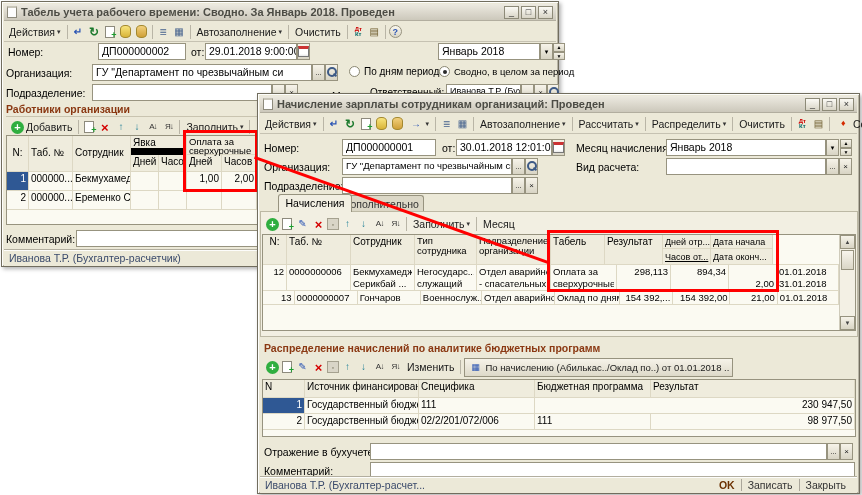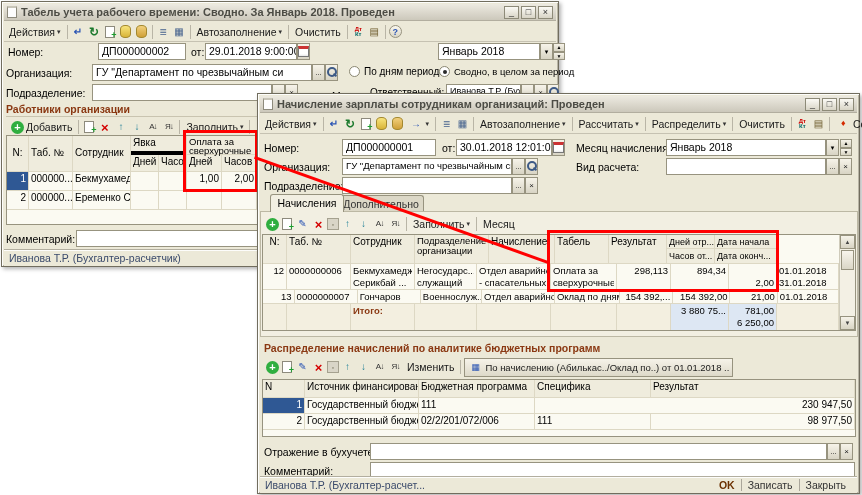--- a/index.html
+++ b/index.html
@@ -201,21 +201,21 @@
       <span class="sep"></span>
       <span class="tbtn">Очистить</span>
     </div>
 
     <div class="tbl" style="left:4px; top:133px; width:549px; height:90px;">
       <div class="trow" style="height:36px;">
         <div class="tc th ct" style="width:22px; line-height:32px;">N:</div>
         <div class="tc th" style="width:44px; line-height:32px;">Таб. №</div>
         <div class="tc th" style="width:58px; line-height:32px;">Сотрудник</div>
         <div class="tc th" style="width:56px; padding:0;">
-          <div style="height:19px; border-bottom:4px solid #000000; padding:1px 2px;">Явка</div>
+          <div style="height:19px; border-bottom:7px solid #000000; padding:1px 2px;">Явка</div>
           <div style="display:flex; height:16px;">
             <div style="width:28px; border-right:1px solid #ddd8c4; padding:1px 2px;">Дней</div>
             <div style="width:27px; padding:1px 2px;">Часов</div>
           </div>
         </div>
         <div class="tc th" style="width:70px; padding:0;">
           <div style="height:19px; border-bottom:1px solid #ddd8c4; padding:1px 2px; white-space:normal; line-height:9px; font-size:9.5px;">Оплата за сверхурочные</div>
           <div style="display:flex; height:16px;">
             <div style="width:35px; border-right:1px solid #ddd8c4; padding:1px 2px;">Дней</div>
             <div style="width:34px; padding:1px 2px;">Часов</div>
@@ -340,21 +340,21 @@
     <span class="lbl" style="left:318px; top:67px;">Вид расчета:</span>
     <div class="fld" style="left:408px; top:64px; width:160px;"></div>
     <div class="fbtn" style="left:568px; top:64px;">...</div>
     <div class="fbtn" style="left:581px; top:64px;">×</div>
 
     <span class="lbl" style="left:6px; top:86px;">Подразделение:</span>
     <div class="fld" style="left:84px; top:83px; width:170px;"></div>
     <div class="fbtn" style="left:254px; top:83px;">...</div>
     <div class="fbtn" style="left:267px; top:83px;">×</div>
 
-    <div class="tab on" style="left:12px; top:100px; width:74px;">Начисления</div>
+    <div class="tab on" style="left:20px; top:100px; width:74px;">Начисления</div>
     <div class="tab off" style="left:80px; top:101px; width:86px;">Дополнительно</div>
     <div class="groupbox" style="left:2px; top:117px; width:598px; height:126px;"></div>
 
     <div class="toolbar" style="left:6px; top:120px; width:560px; border-bottom:none; background:transparent; z-index:2;">
       <span class="ic ic-add">+</span>
       <span class="pageic">
           <span class="plus">+</span>
         </span>
       <span class="ic ic-edit">✎</span>
       <span class="ic ic-del">×</span>
@@ -371,27 +371,27 @@
       <span class="sep"></span>
       <span class="tbtn">Месяц</span>
     </div>
 
     <div class="tbl" style="left:4px; top:140px; width:594px; height:97px; flex-direction:row; z-index:2;">
       <div style="flex:1; display:flex; flex-direction:column; overflow:hidden;">
         <div class="trow" style="height:30px;">
           <div class="tc th ct" style="width:24px;">N:</div>
           <div class="tc th" style="width:64px;">Таб. №</div>
           <div class="tc th" style="width:64px;">Сотрудник</div>
+          <div class="tc th" style="width:62px; white-space:normal; line-height:10px; font-size:9.5px;">Тип сотрудника</div>
           <div class="tc th" style="width:74px; white-space:normal; line-height:10px; font-size:9.5px;">Подразделение организации</div>
-          <div class="tc th" style="width:66px;">Начисление</div>
           <div class="tc th" style="width:54px;">Табель</div>
           <div class="tc th" style="width:58px;">Результат</div>
           <div class="tc th two" style="width:48px; padding:0; font-size:9px;">
             <div style="border-bottom:1px solid #ddd8c4; padding:1px 2px; height:14px;">Дней отр...</div>
-            <div style="padding:1px 2px; height:14px;">Часов от...</div>
+            <div style="padding:1px 2px; height:14px;text-decoration:underline;">Часов от...</div>
           </div>
           <div class="tc th two" style="width:62px; padding:0; font-size:9px;">
             <div style="border-bottom:1px solid #ddd8c4; padding:1px 2px; height:14px;">Дата начала</div>
             <div style="padding:1px 2px; height:14px;">Дата оконч...</div>
           </div>
         </div>
         <div class="trow" style="height:26px; font-size:9.5px;">
           <div class="tc rt" style="width:24px;">12</div>
           <div class="tc" style="width:64px;">0000000006</div>
           <div class="tc two" style="width:64px;">
@@ -426,35 +426,20 @@
           <div class="tc" style="width:64px;">0000000007</div>
           <div class="tc" style="width:64px;">Гончаров</div>
           <div class="tc" style="width:62px;">Военнослуж...</div>
           <div class="tc" style="width:74px;">Отдел аварийно</div>
           <div class="tc" style="width:66px;">Оклад по дням</div>
           <div class="tc rt" style="width:54px;">154 392,...</div>
           <div class="tc rt" style="width:58px;">154 392,00</div>
           <div class="tc rt" style="width:48px;">21,00</div>
           <div class="tc" style="width:62px;">01.01.2018</div>
         </div>
-        <div class="trow" style="height:27px; font-size:9.5px; background:#f3efe0; flex:1;">
-          <div class="tc" style="width:24px;"></div>
-          <div class="tc" style="width:64px;"></div>
-          <div class="tc totlbl" style="width:64px;">Итого:</div>
-          <div class="tc" style="width:62px;"></div>
-          <div class="tc" style="width:74px;"></div>
-          <div class="tc" style="width:66px;"></div>
-          <div class="tc" style="width:54px;"></div>
-          <div class="tc rt totval" style="width:58px;">3 880 75...</div>
-          <div class="tc two rt totval" style="width:48px;">
-              <div>781,00</div>
-              <div>6 250,00</div>
-            </div>
-          <div class="tc" style="width:62px;"></div>
-        </div>
       </div>
       <div class="sb">
         <span class="sbtn">▲</span>
         <span class="sthumb"></span>
         <span class="strack"></span>
         <span class="sbtn">▼</span>
       </div>
     </div>
 
     <div class="sect" style="left:6px; top:248px; width:588px; border-bottom:none;">Распределение начислений по аналитике бюджетных программ</div>
@@ -476,22 +461,22 @@
       <span class="tbtn" style="border:1px solid #97937f; background:linear-gradient(#f6f3e9,#ddd9c9); font-size:9.5px;">
         <span class="ic" style="color:#2b55b4; font-size:9px;">▦</span>
         <span>По начислению (Абилькас../Оклад по..) от 01.01.2018 ..</span>
       </span>
     </div>
 
     <div class="tbl" style="left:4px; top:285px; width:594px; height:58px;">
       <div class="trow" style="height:18px;">
         <div class="tc th" style="width:42px;">N</div>
         <div class="tc th" style="width:114px;">Источник финансирования</div>
+        <div class="tc th" style="width:116px;">Специфика</div>
         <div class="tc th" style="width:116px;">Бюджетная программа</div>
-        <div class="tc th" style="width:116px;">Специфика</div>
         <div class="tc th" style="flex:1;">Результат</div>
       </div>
       <div class="trow" style="height:16px;">
         <div class="tc rt sel" style="width:42px;">1</div>
         <div class="tc" style="width:114px;">Государственный бюджет</div>
         <div class="tc" style="width:116px;">111</div>
         <div class="tc rt" style="flex:1;">230 947,50</div>
       </div>
       <div class="trow" style="height:16px;">
         <div class="tc rt" style="width:42px;">2</div>

